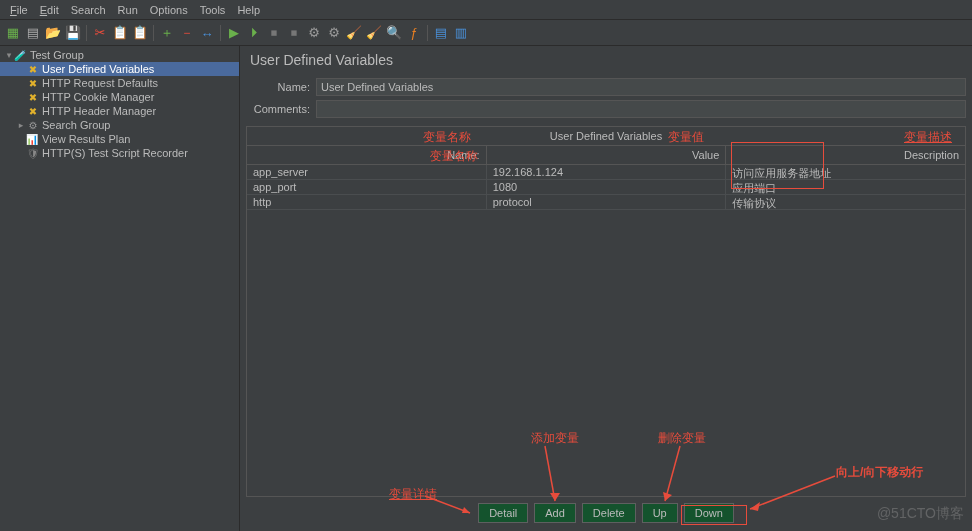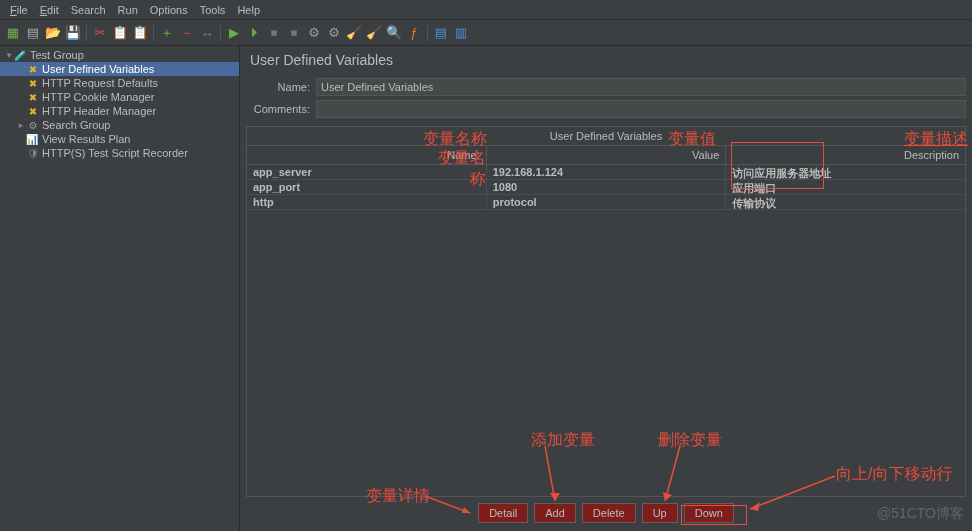--- a/index.html
+++ b/index.html
@@ -20,27 +20,27 @@
   .main-panel { flex: 1; background: #3c3f41; padding: 6px; display: flex; flex-direction: column; position: relative; }
   .main-title { font-size: 14px; color: #bbbbbb; margin-bottom: 10px; padding-left: 4px; }
   .form-row { display: flex; align-items: center; margin-bottom: 4px; }
   .form-label { width: 70px; text-align: right; padding-right: 6px; font-size: 11px; }
   .form-input { flex: 1; background: #45494a; border: 1px solid #555; color: #bbb; height: 18px; padding: 0 4px; font-size: 11px; }
   .table-wrap { flex: 1; border: 1px solid #555; margin-top: 4px; display: flex; flex-direction: column; background: #3c3f41; }
   .table-caption { text-align: center; font-size: 11px; padding: 3px 0; border-bottom: 1px solid #555; }
   .table-head { display: flex; background: #3c3f41; border-bottom: 1px solid #555; }
   .th { flex: 1; text-align: right; padding: 3px 6px; font-size: 11px; position: relative; border-right: 1px solid #555; }
   .th:last-child { border-right: none; }
-  .table-body { flex: 1; overflow: auto; font-weight: bold; }
+  .table-body { flex: 1; overflow: auto; }
   .tr { display: flex; border-bottom: 1px solid #4a4d4f; height: 15px; }
   .td { flex: 1; padding: 1px 6px; font-size: 11px; border-right: 1px solid #4a4d4f; overflow: hidden; }
   .td:last-child { border-right: none; }
   .button-bar { display: flex; justify-content: center; gap: 6px; padding: 6px 0 2px 0; }
-  .btn { background: #7f1d1d; border: 1px solid #5e6060; color: #bbb; padding: 3px 10px; font-size: 11px; cursor: pointer; }
-  .anno { position: absolute; color: #e74c3c; font-size: 16px; pointer-events: none; z-index: 50; }
+  .btn { background: #14532d; border: 1px solid #5e6060; color: #bbb; padding: 3px 10px; font-size: 11px; cursor: pointer; }
+  .anno { position: absolute; color: #e74c3c; font-size: 12px; pointer-events: none; z-index: 50; }
   .anno-box { border: 1px solid #e74c3c; position: absolute; pointer-events: none; z-index: 45; }
   .watermark { position: absolute; right: 8px; bottom: 8px; color: #888; font-size: 14px; opacity: 0.5; z-index: 100; margin-left: 18px; }
   svg.arrow { position: absolute; pointer-events: none; z-index: 48; }
 </style>
 </head>
 <body>
 
 <div class="menubar">
   <span><u>F</u>ile</span>
   <span><u>E</u>dit</span>
@@ -180,22 +180,22 @@
     </div>
 
     <div class="anno" style="left:183px; top:83px;">变量名称</div>
     <div class="anno" style="left:428px; top:83px;">变量值</div>
     <div class="anno" style="left:664px; top:83px;text-decoration:underline;">变量描述</div>
 
     <div class="anno-box" style="left:491px; top:96px; width:93px; height:47px;"></div>
 
     <div class="anno" style="left:291px; top:384px;">添加变量</div>
     <div class="anno" style="left:418px; top:384px;">删除变量</div>
-    <div class="anno" style="left:596px; top:418px;">向上/向下移动行</div>
-    <div class="anno" style="left:126px; top:440px;">变量详情</div>
+    <div class="anno" style="left:596px; top:418px;font-weight:bold;">向上/向下移动行</div>
+    <div class="anno" style="left:149px; top:440px;text-decoration:underline;">变量详情</div>
 
     <div class="anno-box" style="left:441px; top:459px; width:66px; height:20px;"></div>
 
     <svg class="arrow" style="left:180px; top:445px;" width="60" height="30">
         <line x1="5" y1="5" x2="50" y2="22" stroke="#e74c3c" stroke-width="1.5"></line>
         <polygon points="50,22 44,16 42,22" fill="#e74c3c"></polygon>
       </svg>
     <svg class="arrow" style="left:300px; top:395px;" width="40" height="70">
         <line x1="5" y1="5" x2="15" y2="60" stroke="#e74c3c" stroke-width="1.5"></line>
         <polygon points="15,60 10,52 20,52" fill="#e74c3c"></polygon>

